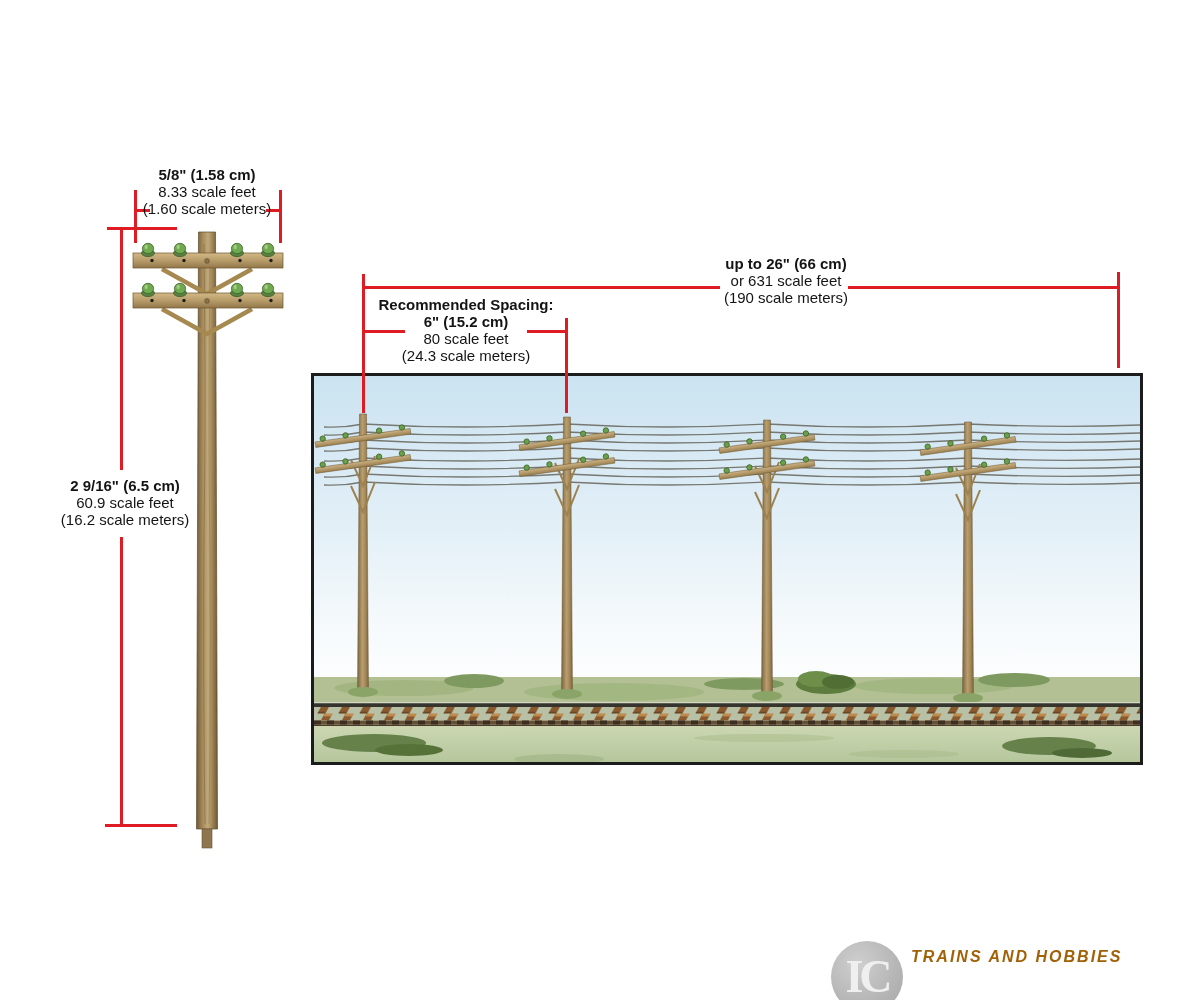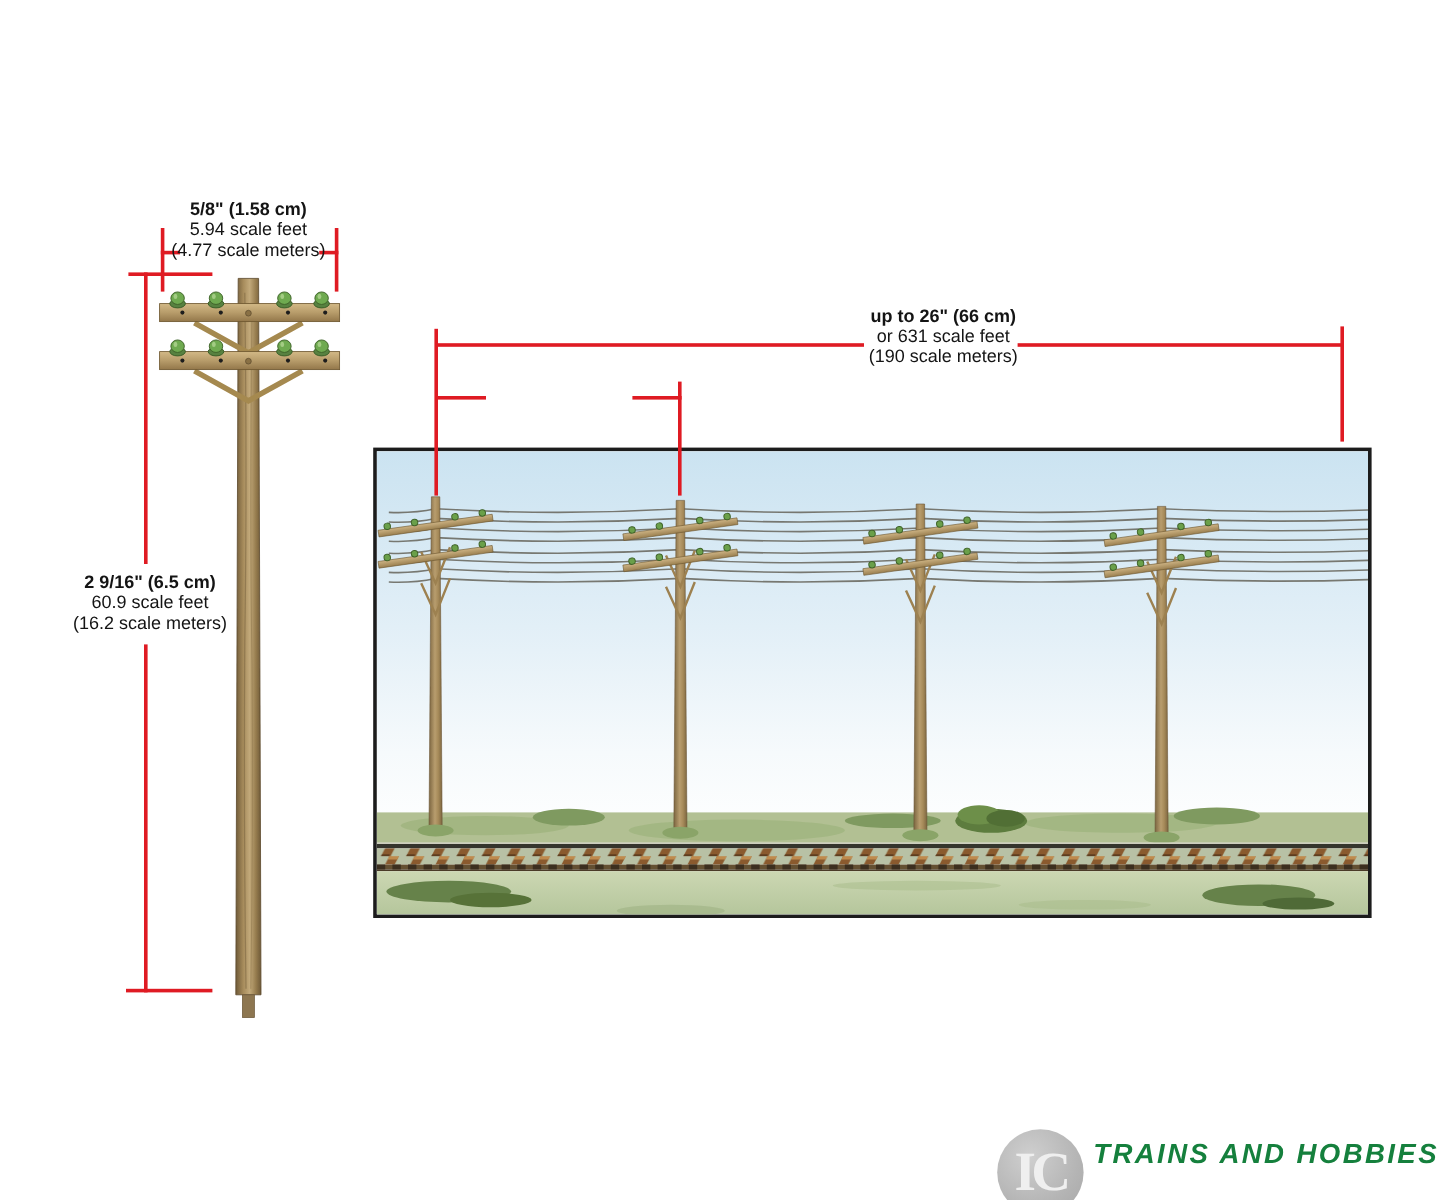--- a/index.html
+++ b/index.html
@@ -16,46 +16,52 @@
   .scene svg{display:block;}
   .polesvg{position:absolute;left:95px;top:224px;z-index:2;}
   
   .logo-circle{position:absolute;left:831px;top:941px;width:72px;height:72px;border-radius:50%;
       background:radial-gradient(circle at 38% 32%, #cfcfcf, #b4b4b4 62%, #a6a6a6 100%);
       z-index:3;display:flex;align-items:center;justify-content:center;}
   .logo-monogram{font-family:"Liberation Serif",serif;font-weight:bold;font-size:46px;
       color:#efefef;letter-spacing:-4px;transform:translateY(-1px);}
   .logo-brand{position:absolute;left:906px;top:891px;font-size:57px;font-weight:bold;font-style:italic;
       color:#c4c4c4;letter-spacing:-1px;z-index:3;white-space:nowrap;}
-  .logo-tagline{position:absolute;left:911px;top:948px;font-size:23px;font-weight:bold;font-style:italic;
-      color:#15803d;letter-spacing:2px;z-index:3;white-space:nowrap;}
+  .logo-tagline{position:absolute;left:911px;top:948px;font-size:16px;font-weight:bold;font-style:italic;
+      color:#a16207;letter-spacing:2px;z-index:3;white-space:nowrap;}
 </style>
 </head>
 <body>
 
 <div class="canvas">
 
   <div class="ann" style="left:102px;top:166px;width:210px;">
     <div class="b">5/8" (1.58 cm)</div>
-    <div>5.94 scale feet</div>
-    <div>(4.77 scale meters)</div>
+    <div>8.33 scale feet</div>
+    <div>(1.60 scale meters)</div>
   </div>
 
   <div class="ann" style="left:35px;top:477px;width:180px;">
     <div class="b">2 9/16" (6.5 cm)</div>
     <div>60.9 scale feet</div>
     <div>(16.2 scale meters)</div>
   </div>
 
   <div class="ann" style="left:661px;top:255px;width:250px;">
     <div class="b">up to 26" (66 cm)</div>
     <div>or 631 scale feet</div>
     <div>(190 scale meters)</div>
   </div>
 
+  <div class="ann" style="left:341px;top:296px;width:250px;">
+    <div class="b">Recommended Spacing:</div>
+    <div class="b">6" (15.2 cm)</div>
+    <div>80 scale feet</div>
+    <div>(24.3 scale meters)</div>
+  </div>
 
   <div class="rl" style="left:134px;top:190px;width:3px;height:53px;"></div>
   <div class="rl" style="left:279px;top:190px;width:3px;height:53px;"></div>
   <div class="rl" style="left:134px;top:209px;width:16px;height:3px;"></div>
   <div class="rl" style="left:266px;top:209px;width:16px;height:3px;"></div>
 
   <div class="rl" style="left:107px;top:227px;width:70px;height:3px;"></div>
   <div class="rl" style="left:105px;top:824px;width:72px;height:3px;"></div>
   <div class="rl" style="left:120px;top:227px;width:3px;height:243px;"></div>
   <div class="rl" style="left:120px;top:537px;width:3px;height:290px;"></div>

